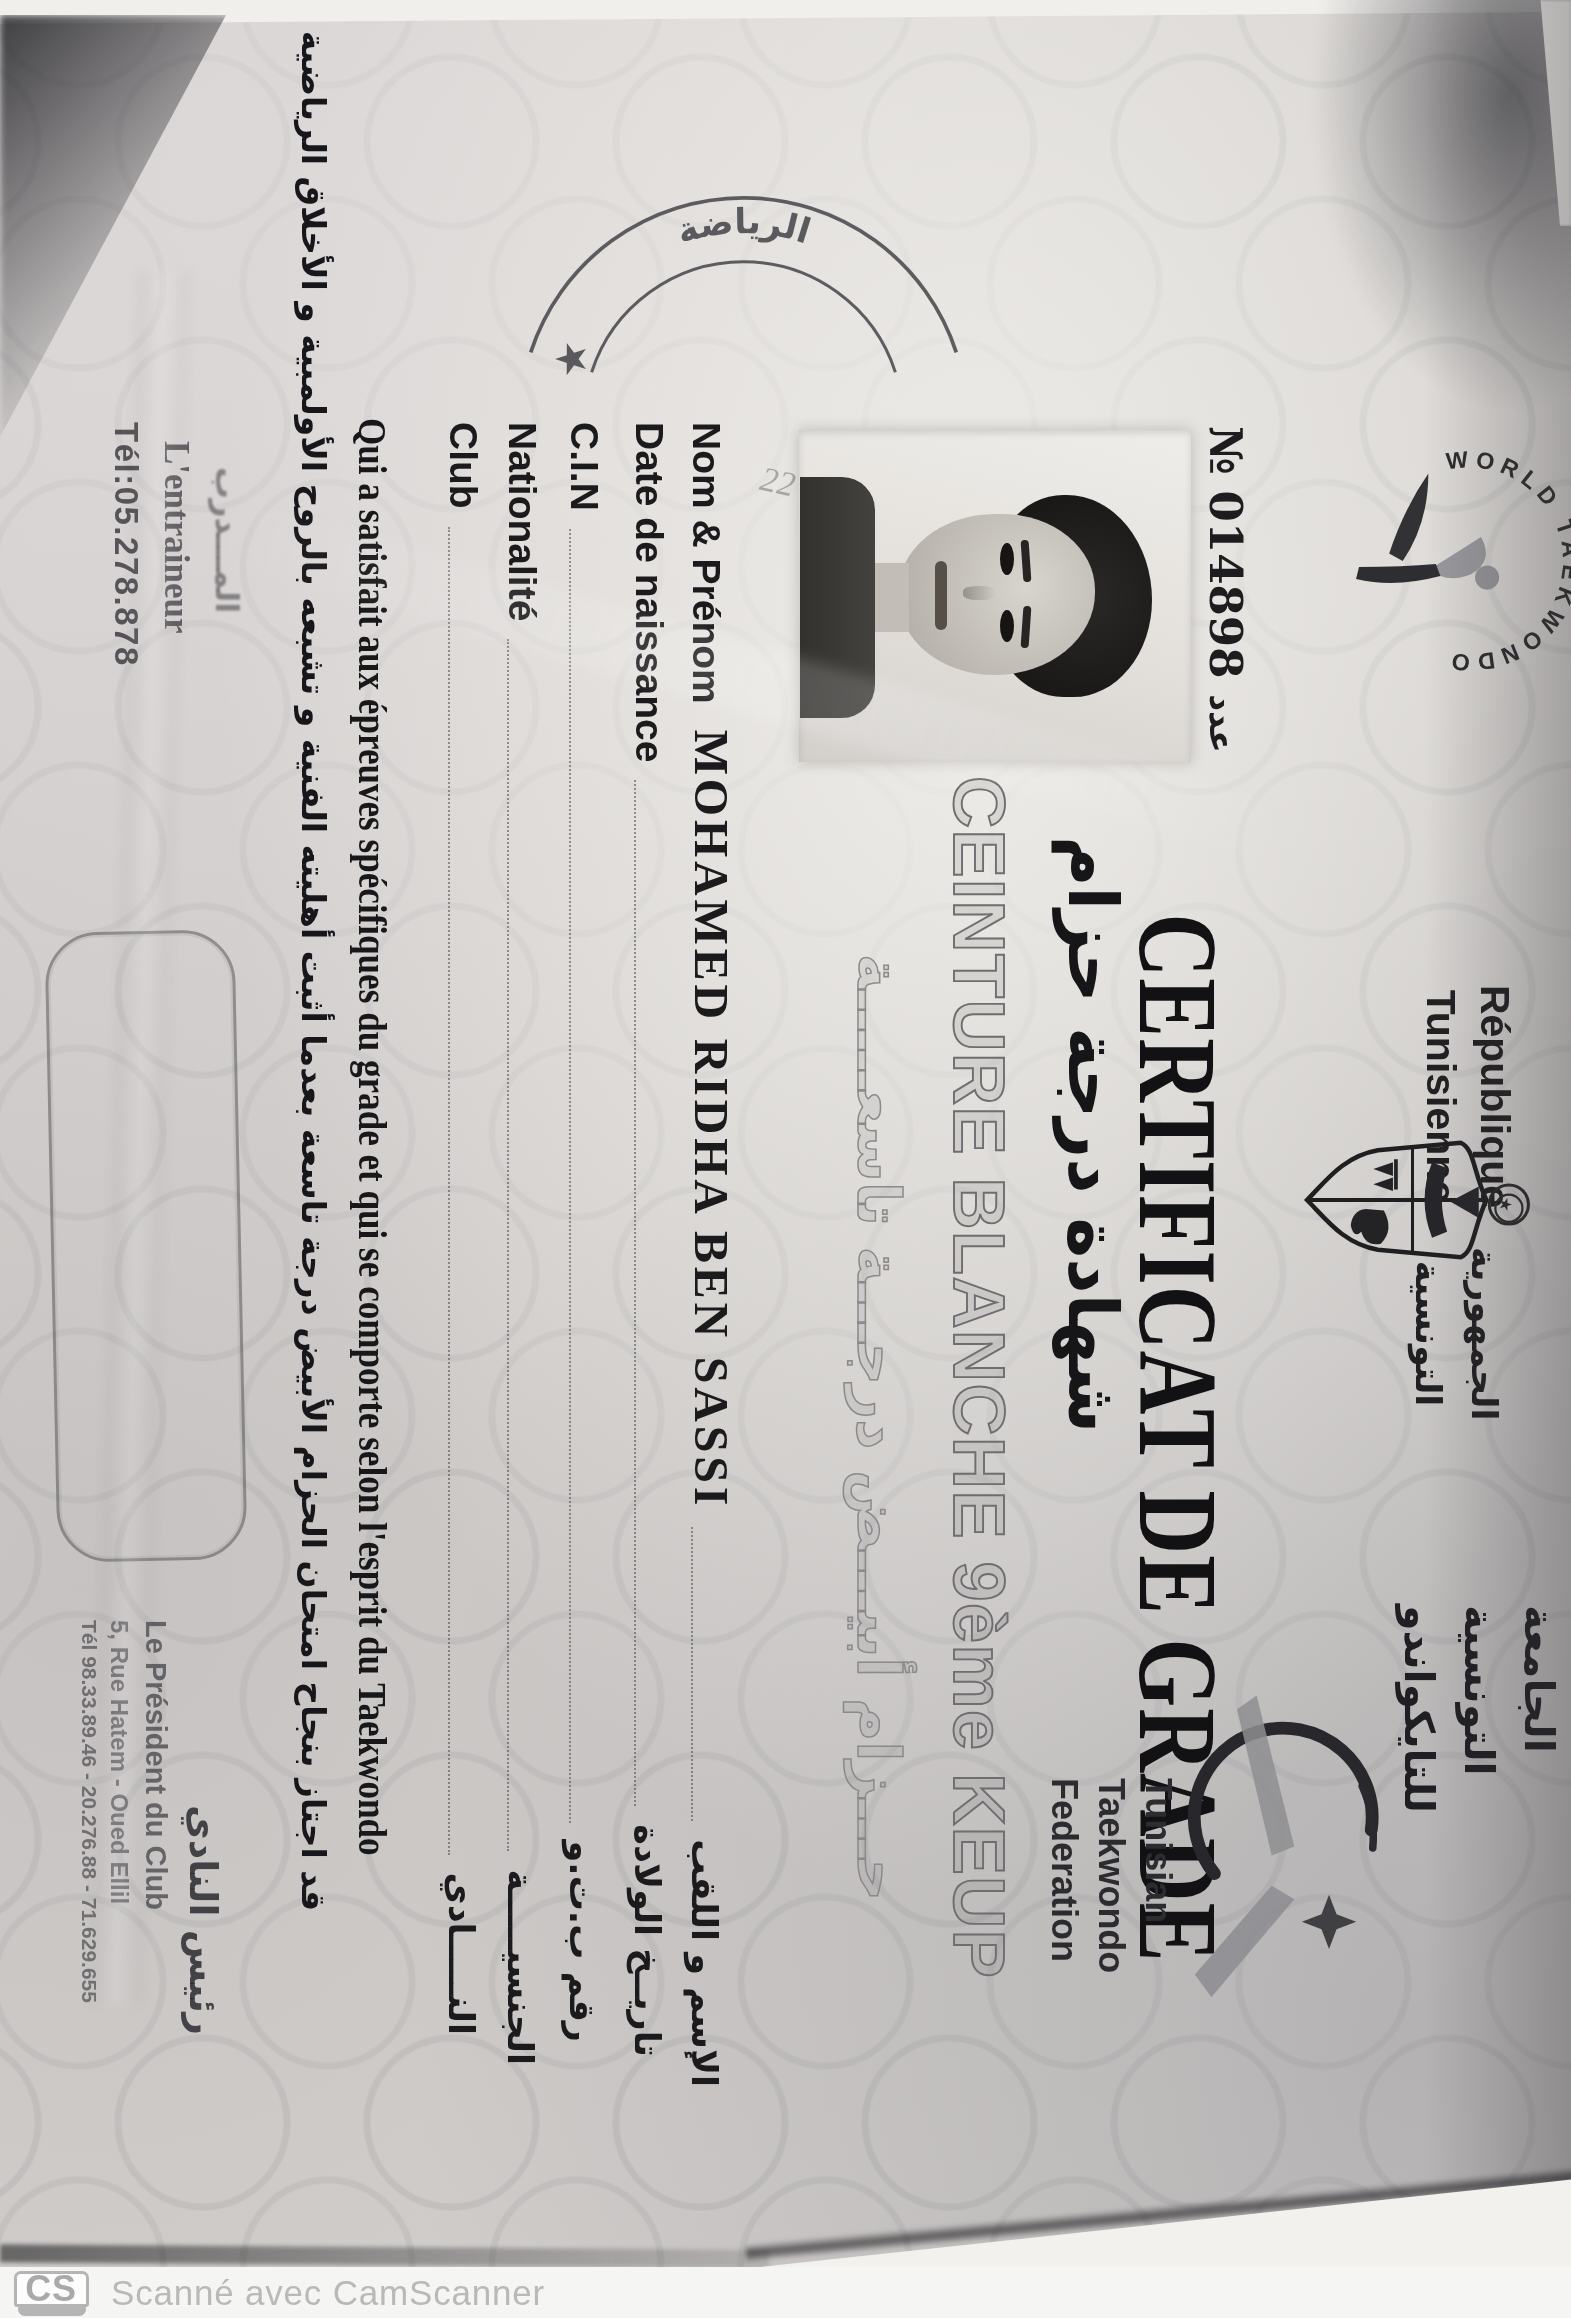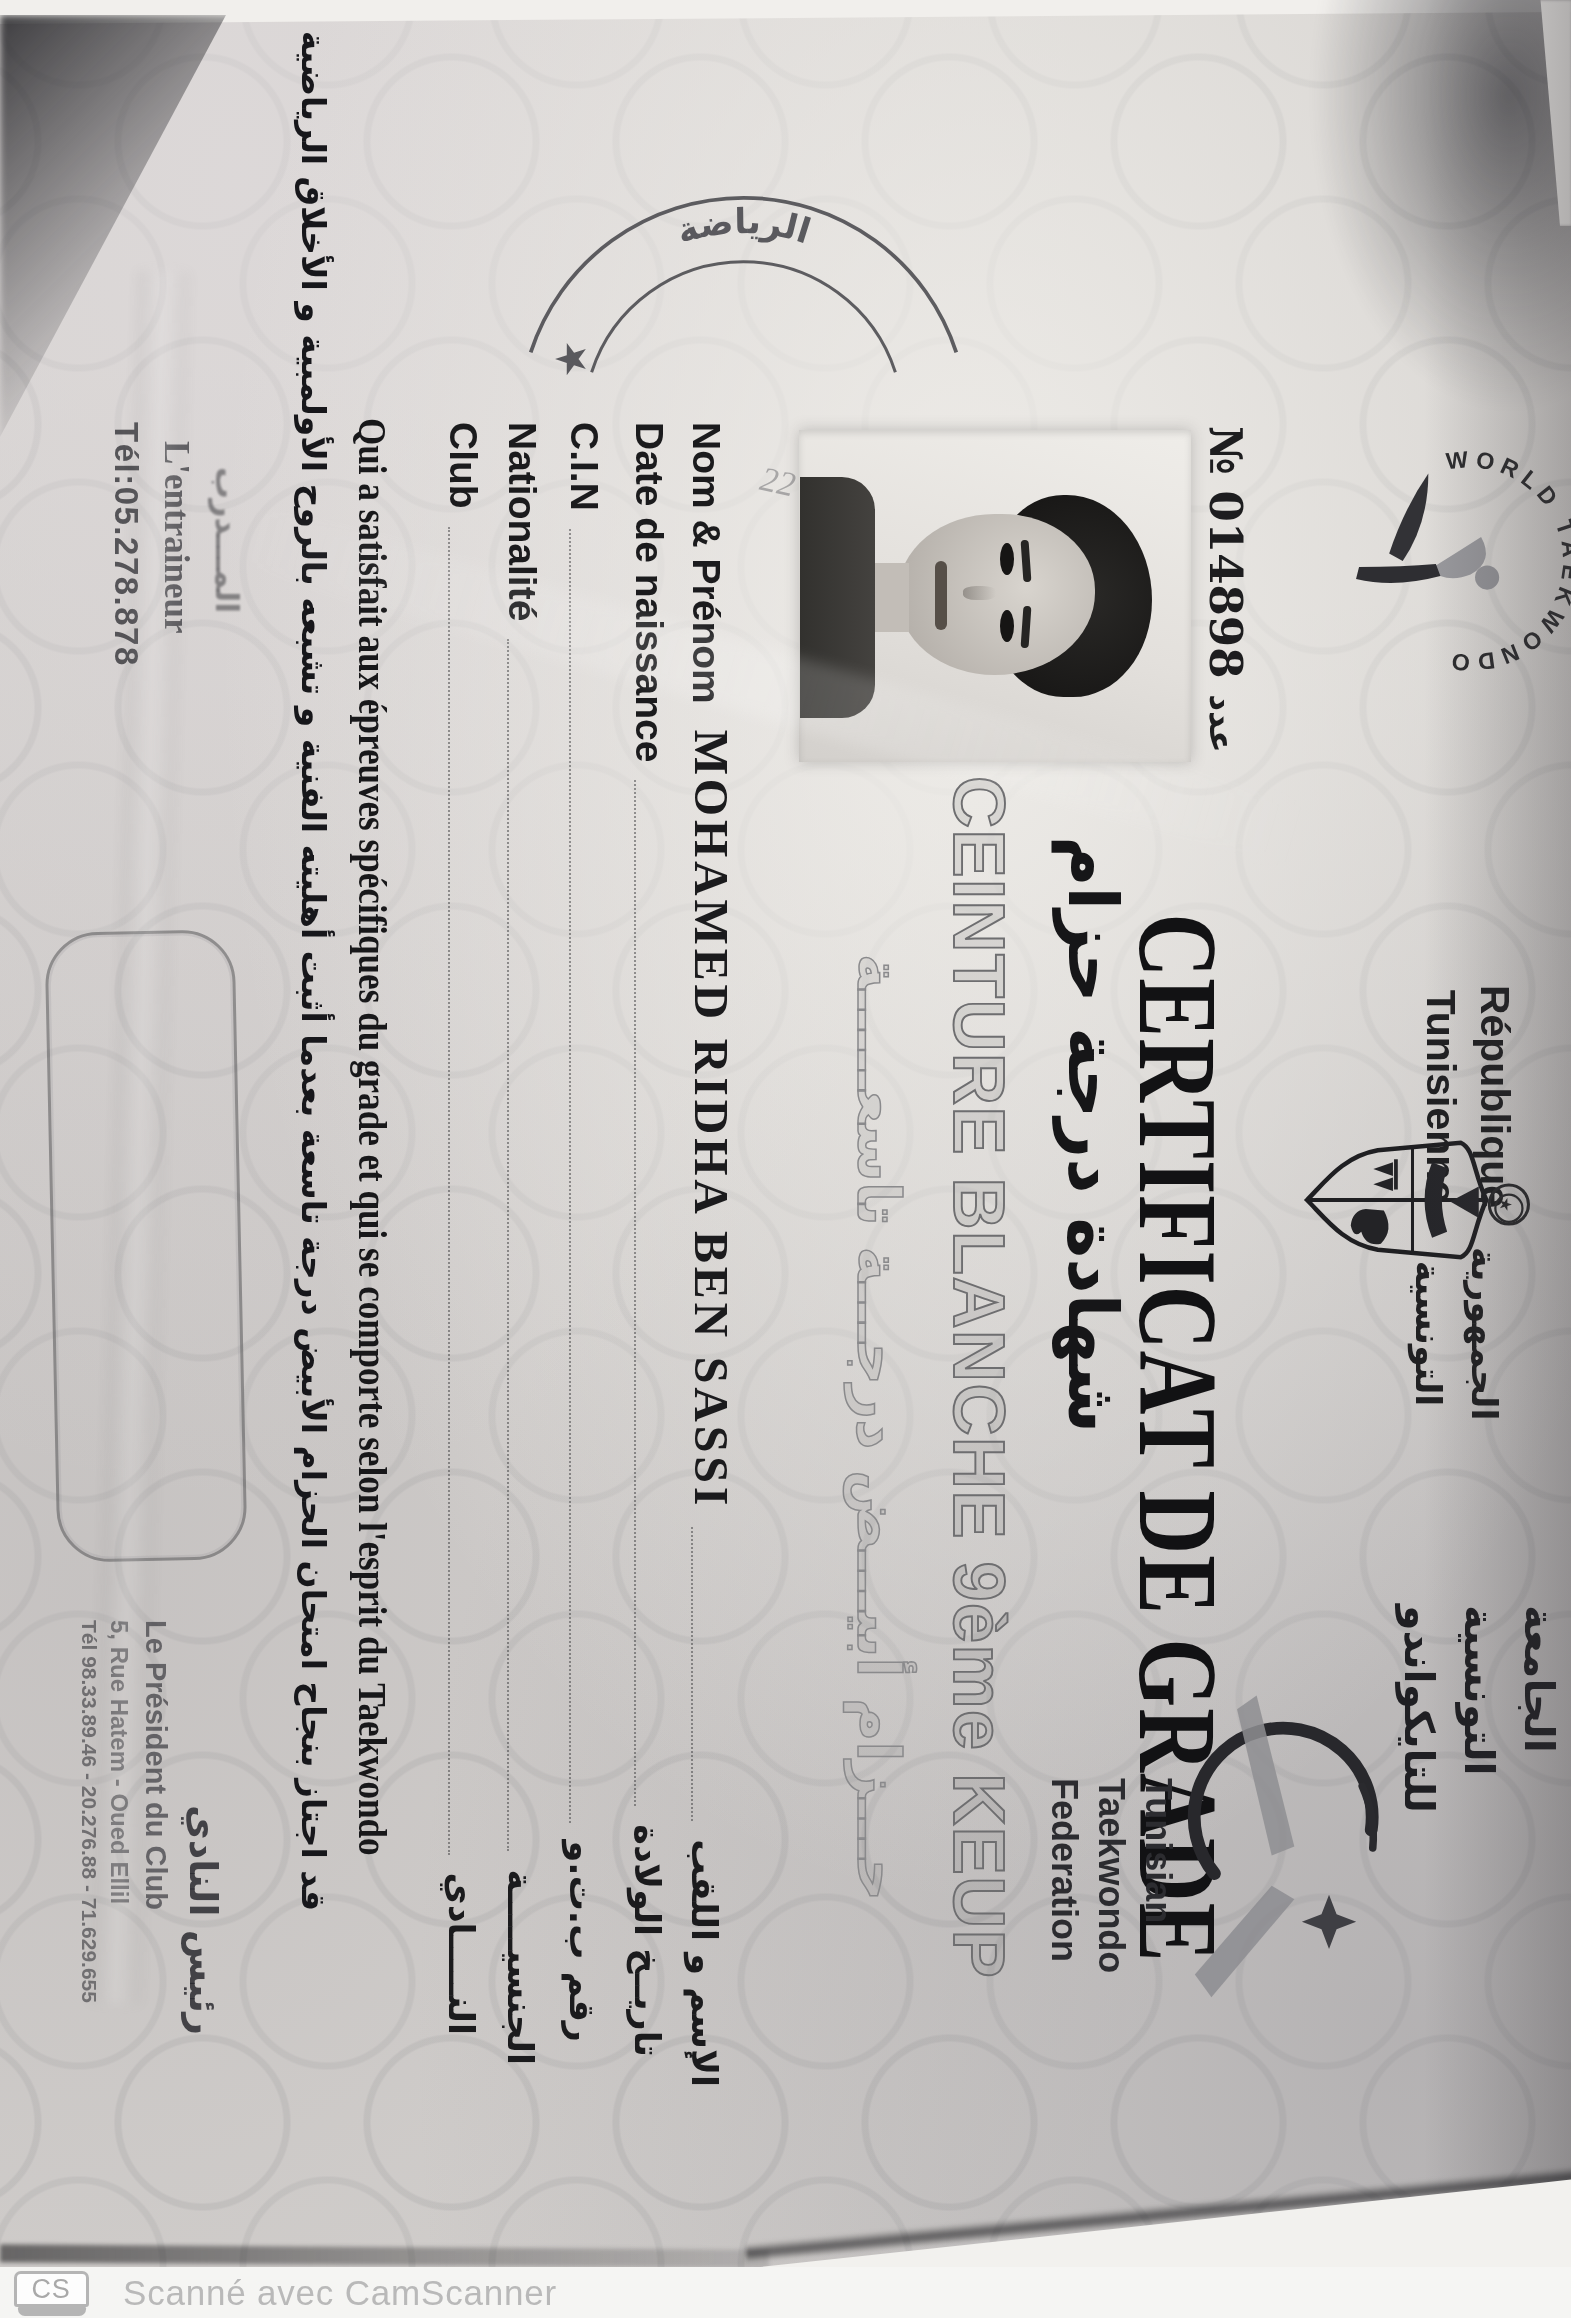--- a/index.html
+++ b/index.html
@@ -75,23 +75,23 @@
   .tr-sliver{left:1530px;top:0;width:42px;height:226px;background:#eceae7;clip-path:polygon(10.5px 0,42px 0,42px 226px,30px 226px);filter:blur(1.5px);}
   .right-band{left:1424px;top:0;width:148px;height:2267px;background:linear-gradient(to right,rgba(55,53,57,0),rgba(55,53,57,0.33));}
   .crease1{left:113px;top:271px;width:53px;height:1733px;background:linear-gradient(to right,rgba(0,0,0,0.1),rgba(255,255,255,0.28),rgba(0,0,0,0.08));transform:rotate(1.6deg);filter:blur(5.3px);opacity:.5;}
   .crease2{left:196px;top:648px;width:1130px;height:68px;background:linear-gradient(to right,rgba(255,255,255,0),rgba(255,255,255,0.3),rgba(255,255,255,0));transform:rotate(16deg);filter:blur(6.8px);opacity:.6;}
   .bot-edge-l{left:0;top:2247px;width:769px;height:18px;background:linear-gradient(to right,rgba(18,18,20,0.55),rgba(18,18,20,0.12));transform:rotate(.4deg);filter:blur(2.3px);}
   .bot-edge-r{left:746px;top:2244px;width:889px;height:16.6px;background:linear-gradient(to bottom,rgba(18,18,20,0),rgba(18,18,20,0.6) 55%,rgba(18,18,20,0.15));transform:rotate(-5.3deg);transform-origin:left center;filter:blur(2.3px);}
   .br-white{left:738px;top:2163px;width:833px;height:104px;background:#f2f1ee;clip-path:polygon(22.6px 104px,833px 16.6px,833px 104px);}
   
   #csbar{position:absolute;left:0;top:2267px;width:1572px;height:52px;background:#f5f5f3;}
   .cs-badge{position:absolute;left:13.6px;top:3.8px;width:75px;height:44px;}
-  .cs-box{position:absolute;left:0;top:0;width:69px;height:30px;border:3.8px solid #b5b5b5;border-radius:6.8px 6.8px 3px 3px;background:#fdfdfd;color:#a9a9a9;font-weight:400;font-size:27px;line-height:30px;text-align:center;letter-spacing:0.8px;}
+  .cs-box{position:absolute;left:0;top:0;width:69px;height:30px;border:3.8px solid #b5b5b5;border-radius:6.8px 6.8px 3px 3px;background:#fdfdfd;color:#a9a9a9;font-weight:700;font-size:36px;line-height:30px;text-align:center;letter-spacing:0.8px;}
   .cs-foot{position:absolute;left:4.5px;top:35px;width:68px;height:10.5px;background:#b5b5b5;border-radius:2.3px 2.3px 6.8px 6.8px;}
-  .cs-text{position:absolute;left:123px;top:6px;font-size:35px;color:#b9b9b9;letter-spacing:0.8px;}
+  .cs-text{position:absolute;left:111px;top:6px;font-size:35px;color:#b9b9b9;letter-spacing:0.8px;}
 </style>
 </head>
 <body>
 
 <div id="page">
   <div id="scan">
     <div id="cert">
 
       <div class="serial">
         <span>№</span>

